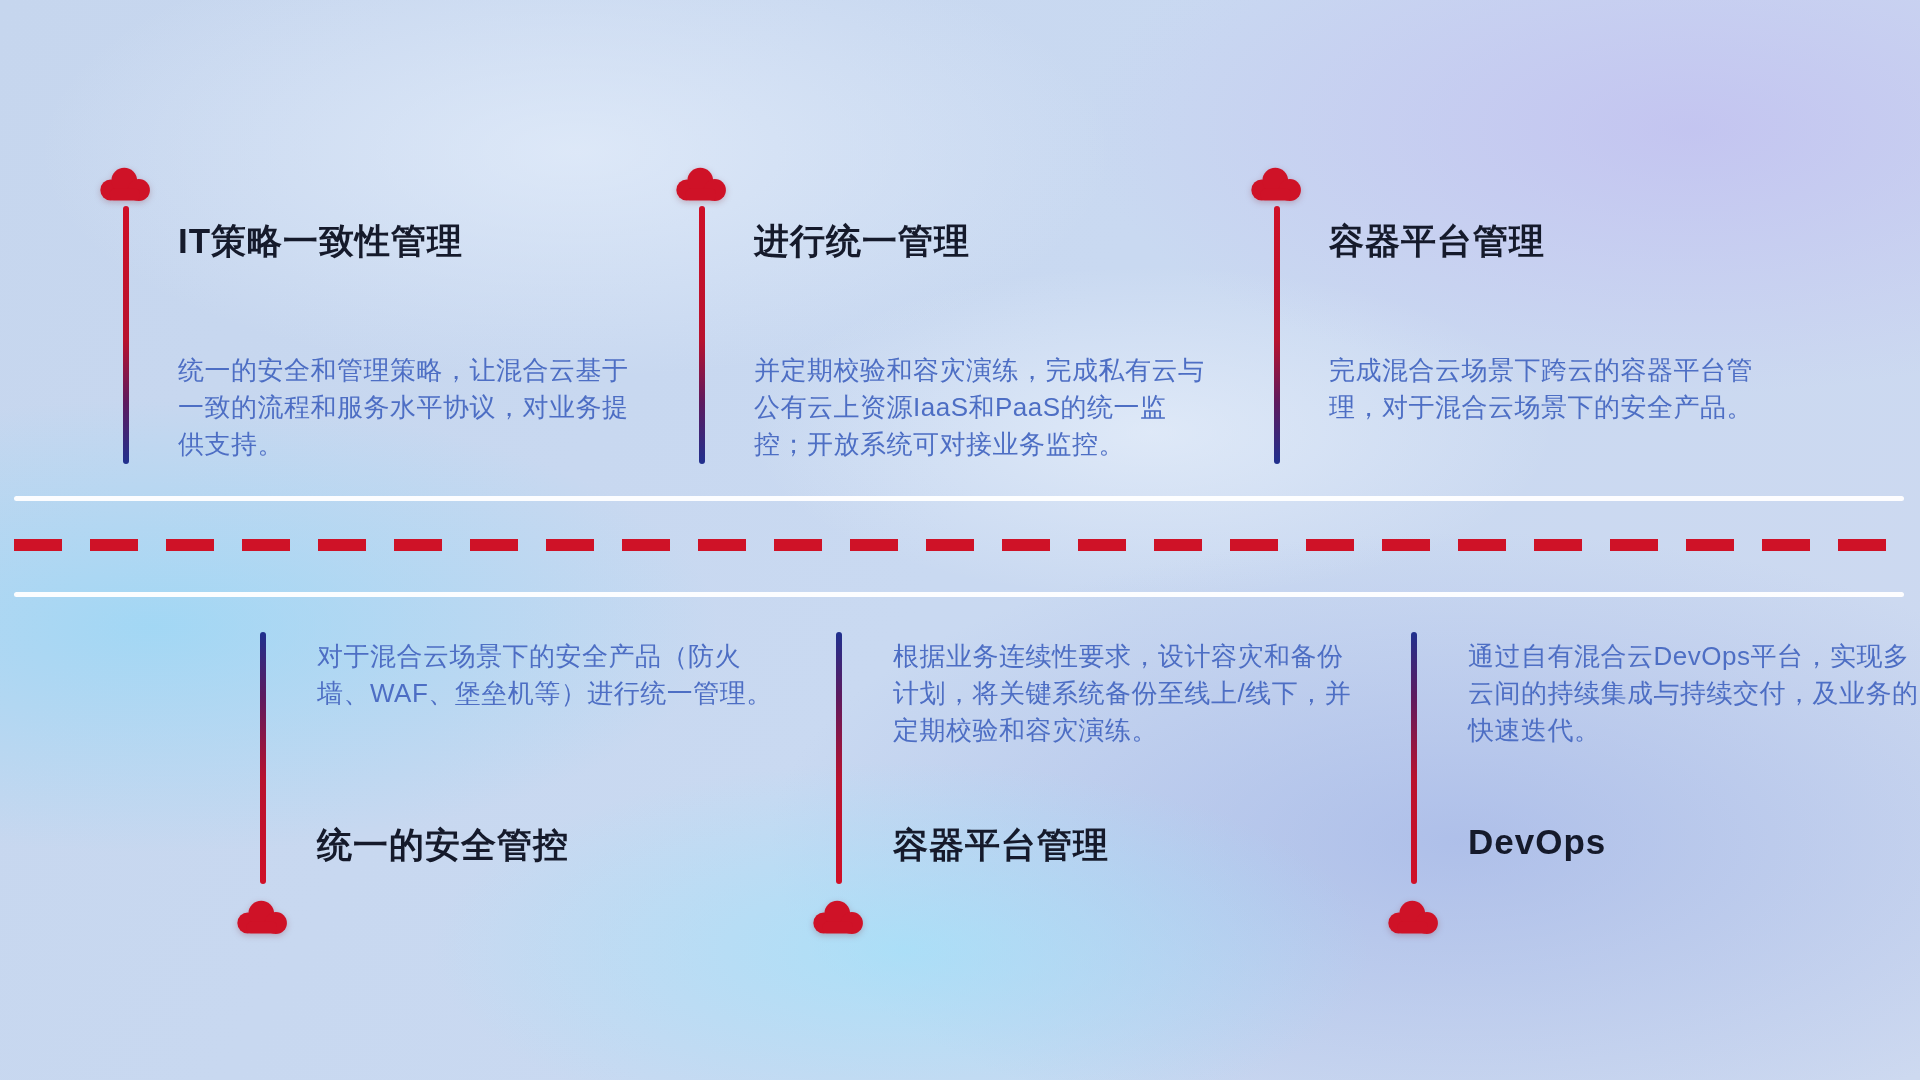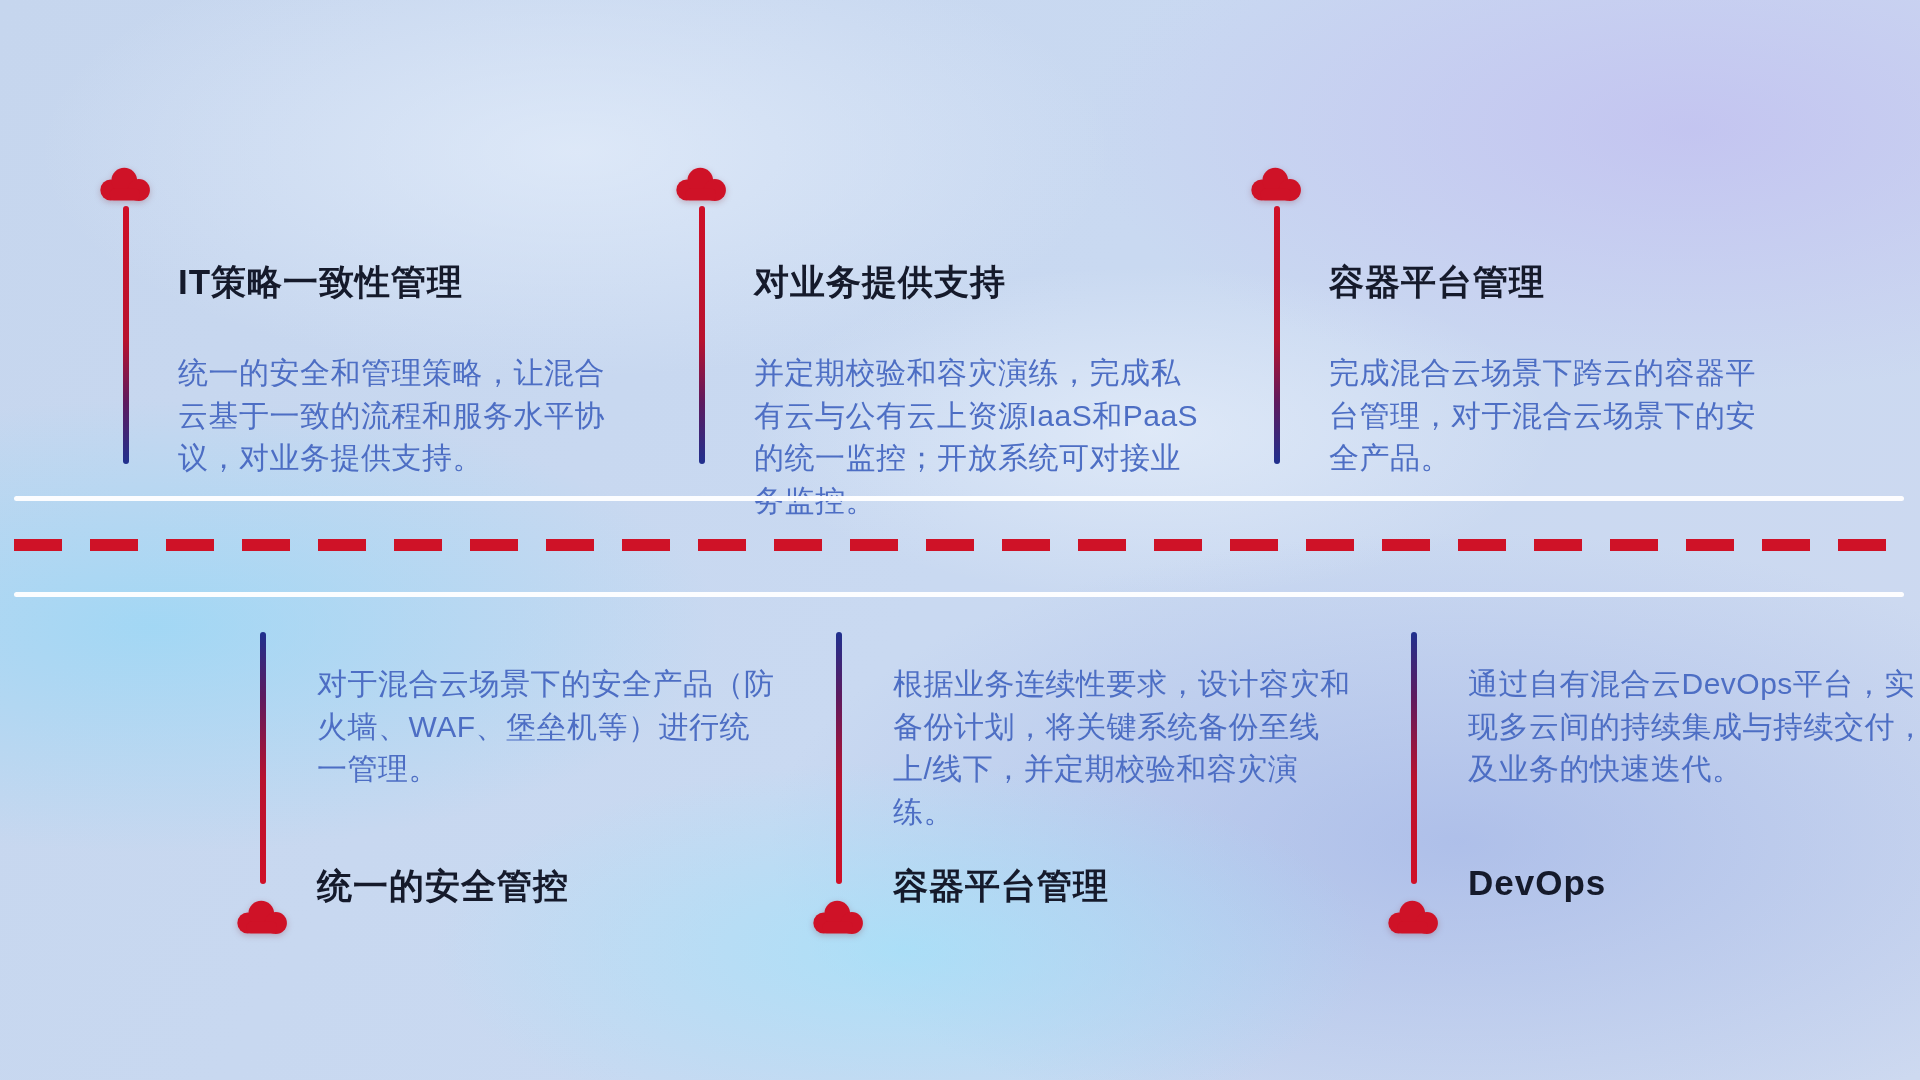--- a/index.html
+++ b/index.html
@@ -45,38 +45,37 @@
   .stem.up{
     background:linear-gradient(180deg,#20308e 0%,#5e1a5e 26%,#b8122e 58%,#d01027 100%);
   }
   .title{
     position:absolute;
     font-size:35px;
     font-weight:700;
     letter-spacing:1px;
     color:var(--title-color);
     white-space:nowrap;
-    margin-top:41px;
   }
   .desc{
     position:absolute;
-    font-size:30px;
+    font-size:26px;
     line-height:1.42;
     letter-spacing:0.5px;
     color:var(--desc-color);
   }
   
   .item.top .cloud{left:-28px;top:163px;}
   .item.top .stem{left:-3px;top:206px;height:258px;}
   .item.top .title{left:52px;top:218px;}
   .item.top .desc{left:52px;top:352px;width:455px;}
   
   .item.bottom .stem{left:-3px;top:632px;height:252px;}
   .item.bottom .cloud{left:-28px;top:896px;}
-  .item.bottom .desc{left:54px;top:638px;width:460px;margin-top:25px;}
+  .item.bottom .desc{left:54px;top:638px;width:460px;}
   .item.bottom .title{left:54px;top:822px;text-align:right;}
   
   .item.c1{left:126px;}
   .item.c2{left:702px;}
   .item.c3{left:1277px;}
   .item.c4{left:263px;}
   .item.c5{left:839px;}
   .item.c6{left:1414px;}
   
   .divider-solid{
@@ -119,21 +118,21 @@
       <svg viewBox="0 0 96 64" aria-hidden="true">
           <g fill="currentColor">
         <circle cx="22" cy="44" r="18"></circle>
             <circle cx="45" cy="28" r="22"></circle>
             <circle cx="70" cy="44" r="19"></circle>
         <rect x="20" y="42" width="52" height="20" rx="8"></rect>
           </g>
         </svg>
     </div>
     <div class="stem down"></div>
-    <div class="title">对业务提供支持</div>
+    <div class="title">进行统一管理</div>
     <div class="desc">并定期校验和容灾演练，完成私有云与公有云上资源IaaS和PaaS的统一监控；开放系统可对接业务监控。</div>
   </div>
 
   <div class="item top c3">
     <div class="cloud">
       <svg viewBox="0 0 96 64" aria-hidden="true">
           <g fill="currentColor">
         <circle cx="22" cy="44" r="18"></circle>
             <circle cx="45" cy="28" r="22"></circle>
             <circle cx="70" cy="44" r="19"></circle>

